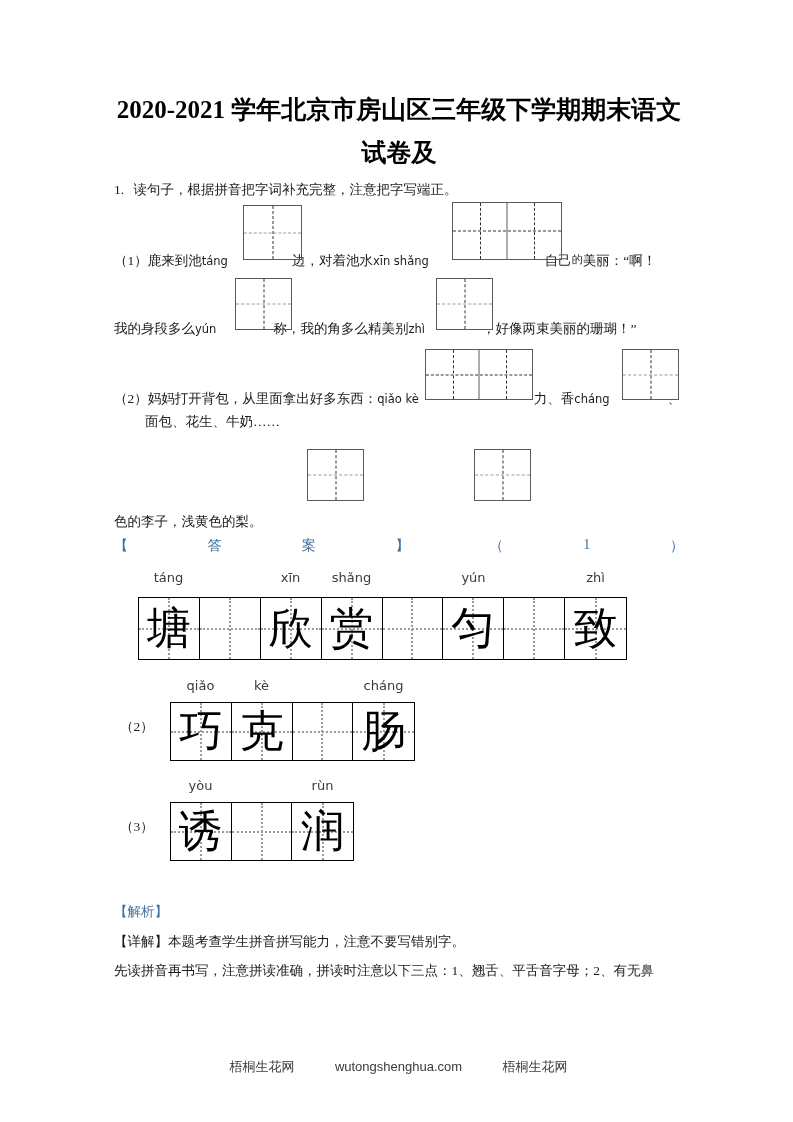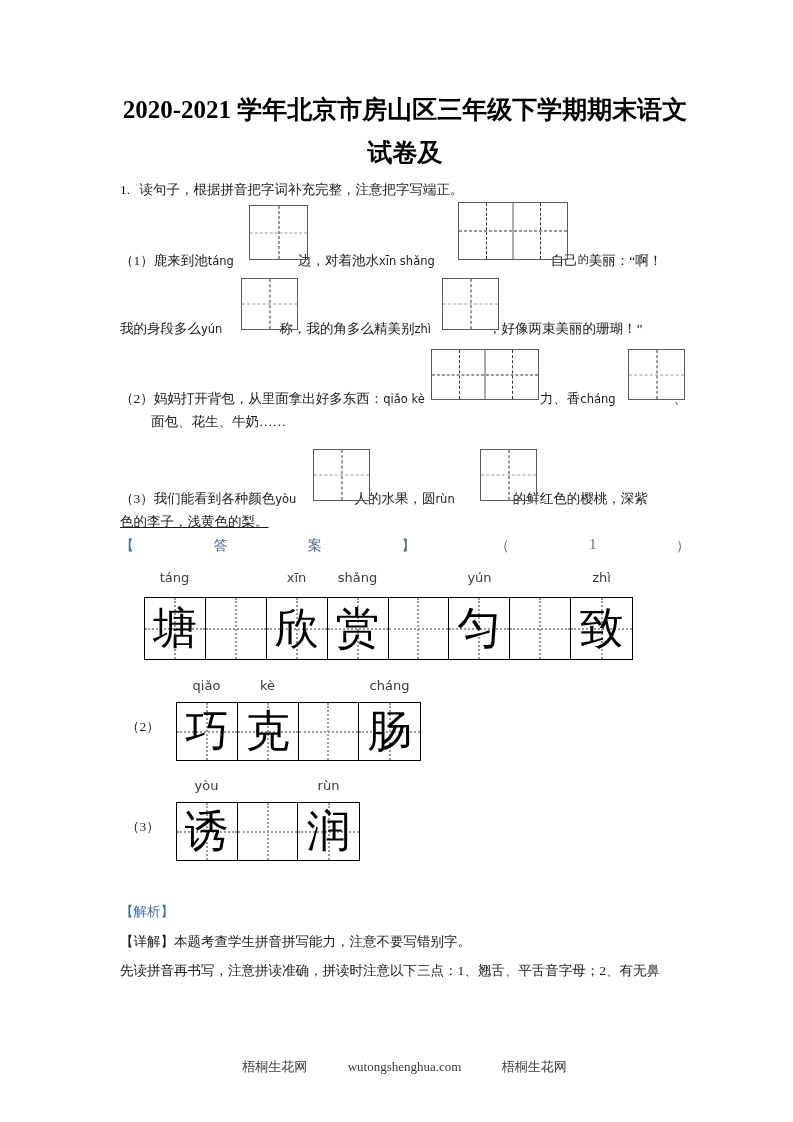--- a/index.html
+++ b/index.html
@@ -11,21 +11,21 @@
     height: 1122px;
     background: #ffffff;
     font-family: "Liberation Serif", "DejaVu Serif", serif;
     color: #000000;
     position: relative;
     overflow: hidden;
   }
 
   .page {
     position: absolute;
-    left: 8px; top: 0;
+    left: 2px; top: 0;
     width: 638px;
     height: 1122px;
   }
 
   
   .doc-title {
     position: absolute;
     left: 112px;
     top: 88px;
     width: 570px;
@@ -187,21 +187,21 @@
     position: absolute;
     left: 0;
     top: 1058px;
     width: 793px;
     text-align: center;
     font-size: 13px;
     color: #3a3a3a;
   }
   .footer span { display: inline-block; }
   .footer .gap { width: 34px; }
-  .footer .url { font-family: Liberation Serif, serif; text-align: right; }
+  .footer .url { font-family: Liberation Sans, sans-serif; text-align: right; }
 </style>
 </head>
 <body>
 
 <div class="page">
 
   <div class="doc-title">
     <div>2020-2021 学年北京市房山区三年级下学期期末语文试卷及</div>
   </div>
 
@@ -249,24 +249,21 @@
     <div class="hmid2"></div>
     <div class="sep"></div>
     <div class="vq a"></div>
     <div class="vq b"></div>
   </div>
   <div class="tzg" style="left:620px; top:349px; width:57px; height:51px;">
     <div class="hmid"></div>
     <div class="vmid"></div>
   </div>
 
-  <div class="tline" style="left:112px; top:489px;">
-    <span>（3）</span><span>我们能看到各种颜色</span><span class="pinyin-inline">yòu</span><span style="display:inline-block;width:58px"></span><span>人的水果，圆</span><span class="pinyin-inline">rùn</span><span style="display:inline-block;width:58px"></span><span>的鲜红色的樱桃，深紫</span>
-  </div>
-  <div class="tline" style="left:112px; top:512px;text-decoration:underline;">
+  <div class="tline" style="left:112px; top:512px;">
     <span>色的李子，浅黄色的梨。</span>
   </div>
 
   <div class="tzg" style="left:305px; top:449px; width:57px; height:52px;">
     <div class="hmid"></div>
     <div class="vmid"></div>
   </div>
   <div class="tzg" style="left:472px; top:449px; width:57px; height:52px;">
     <div class="hmid"></div>
     <div class="vmid"></div>

